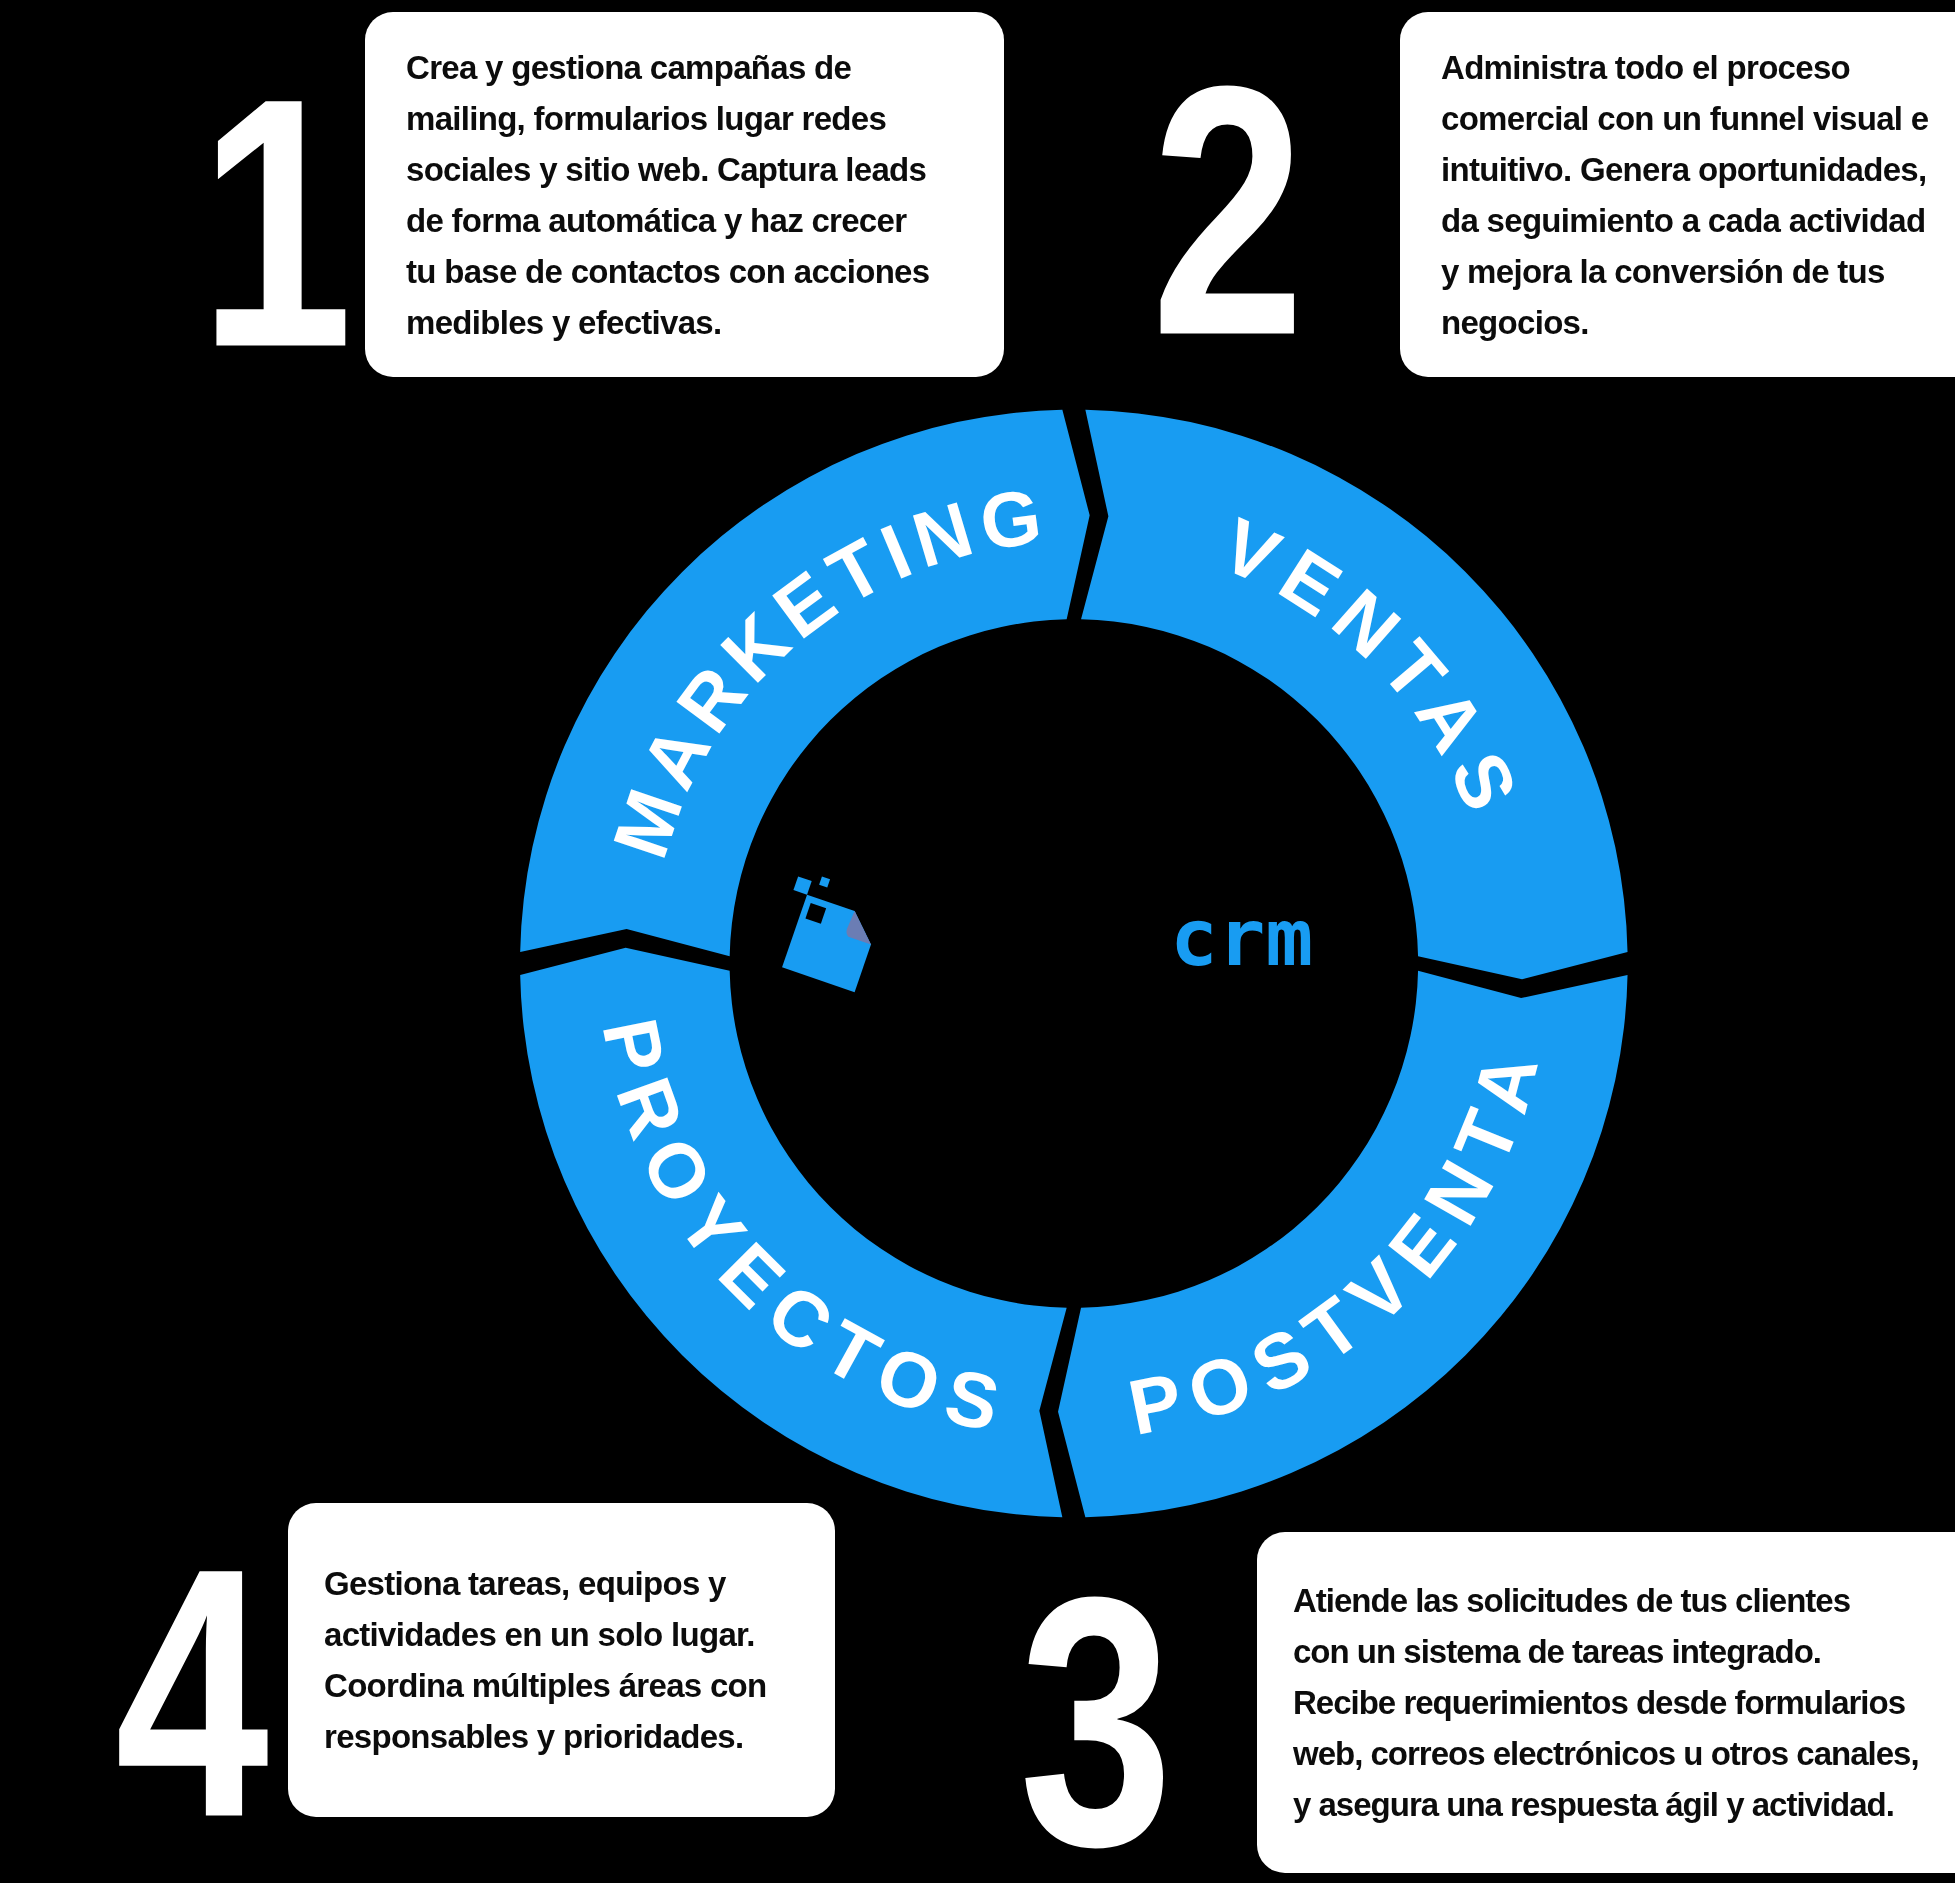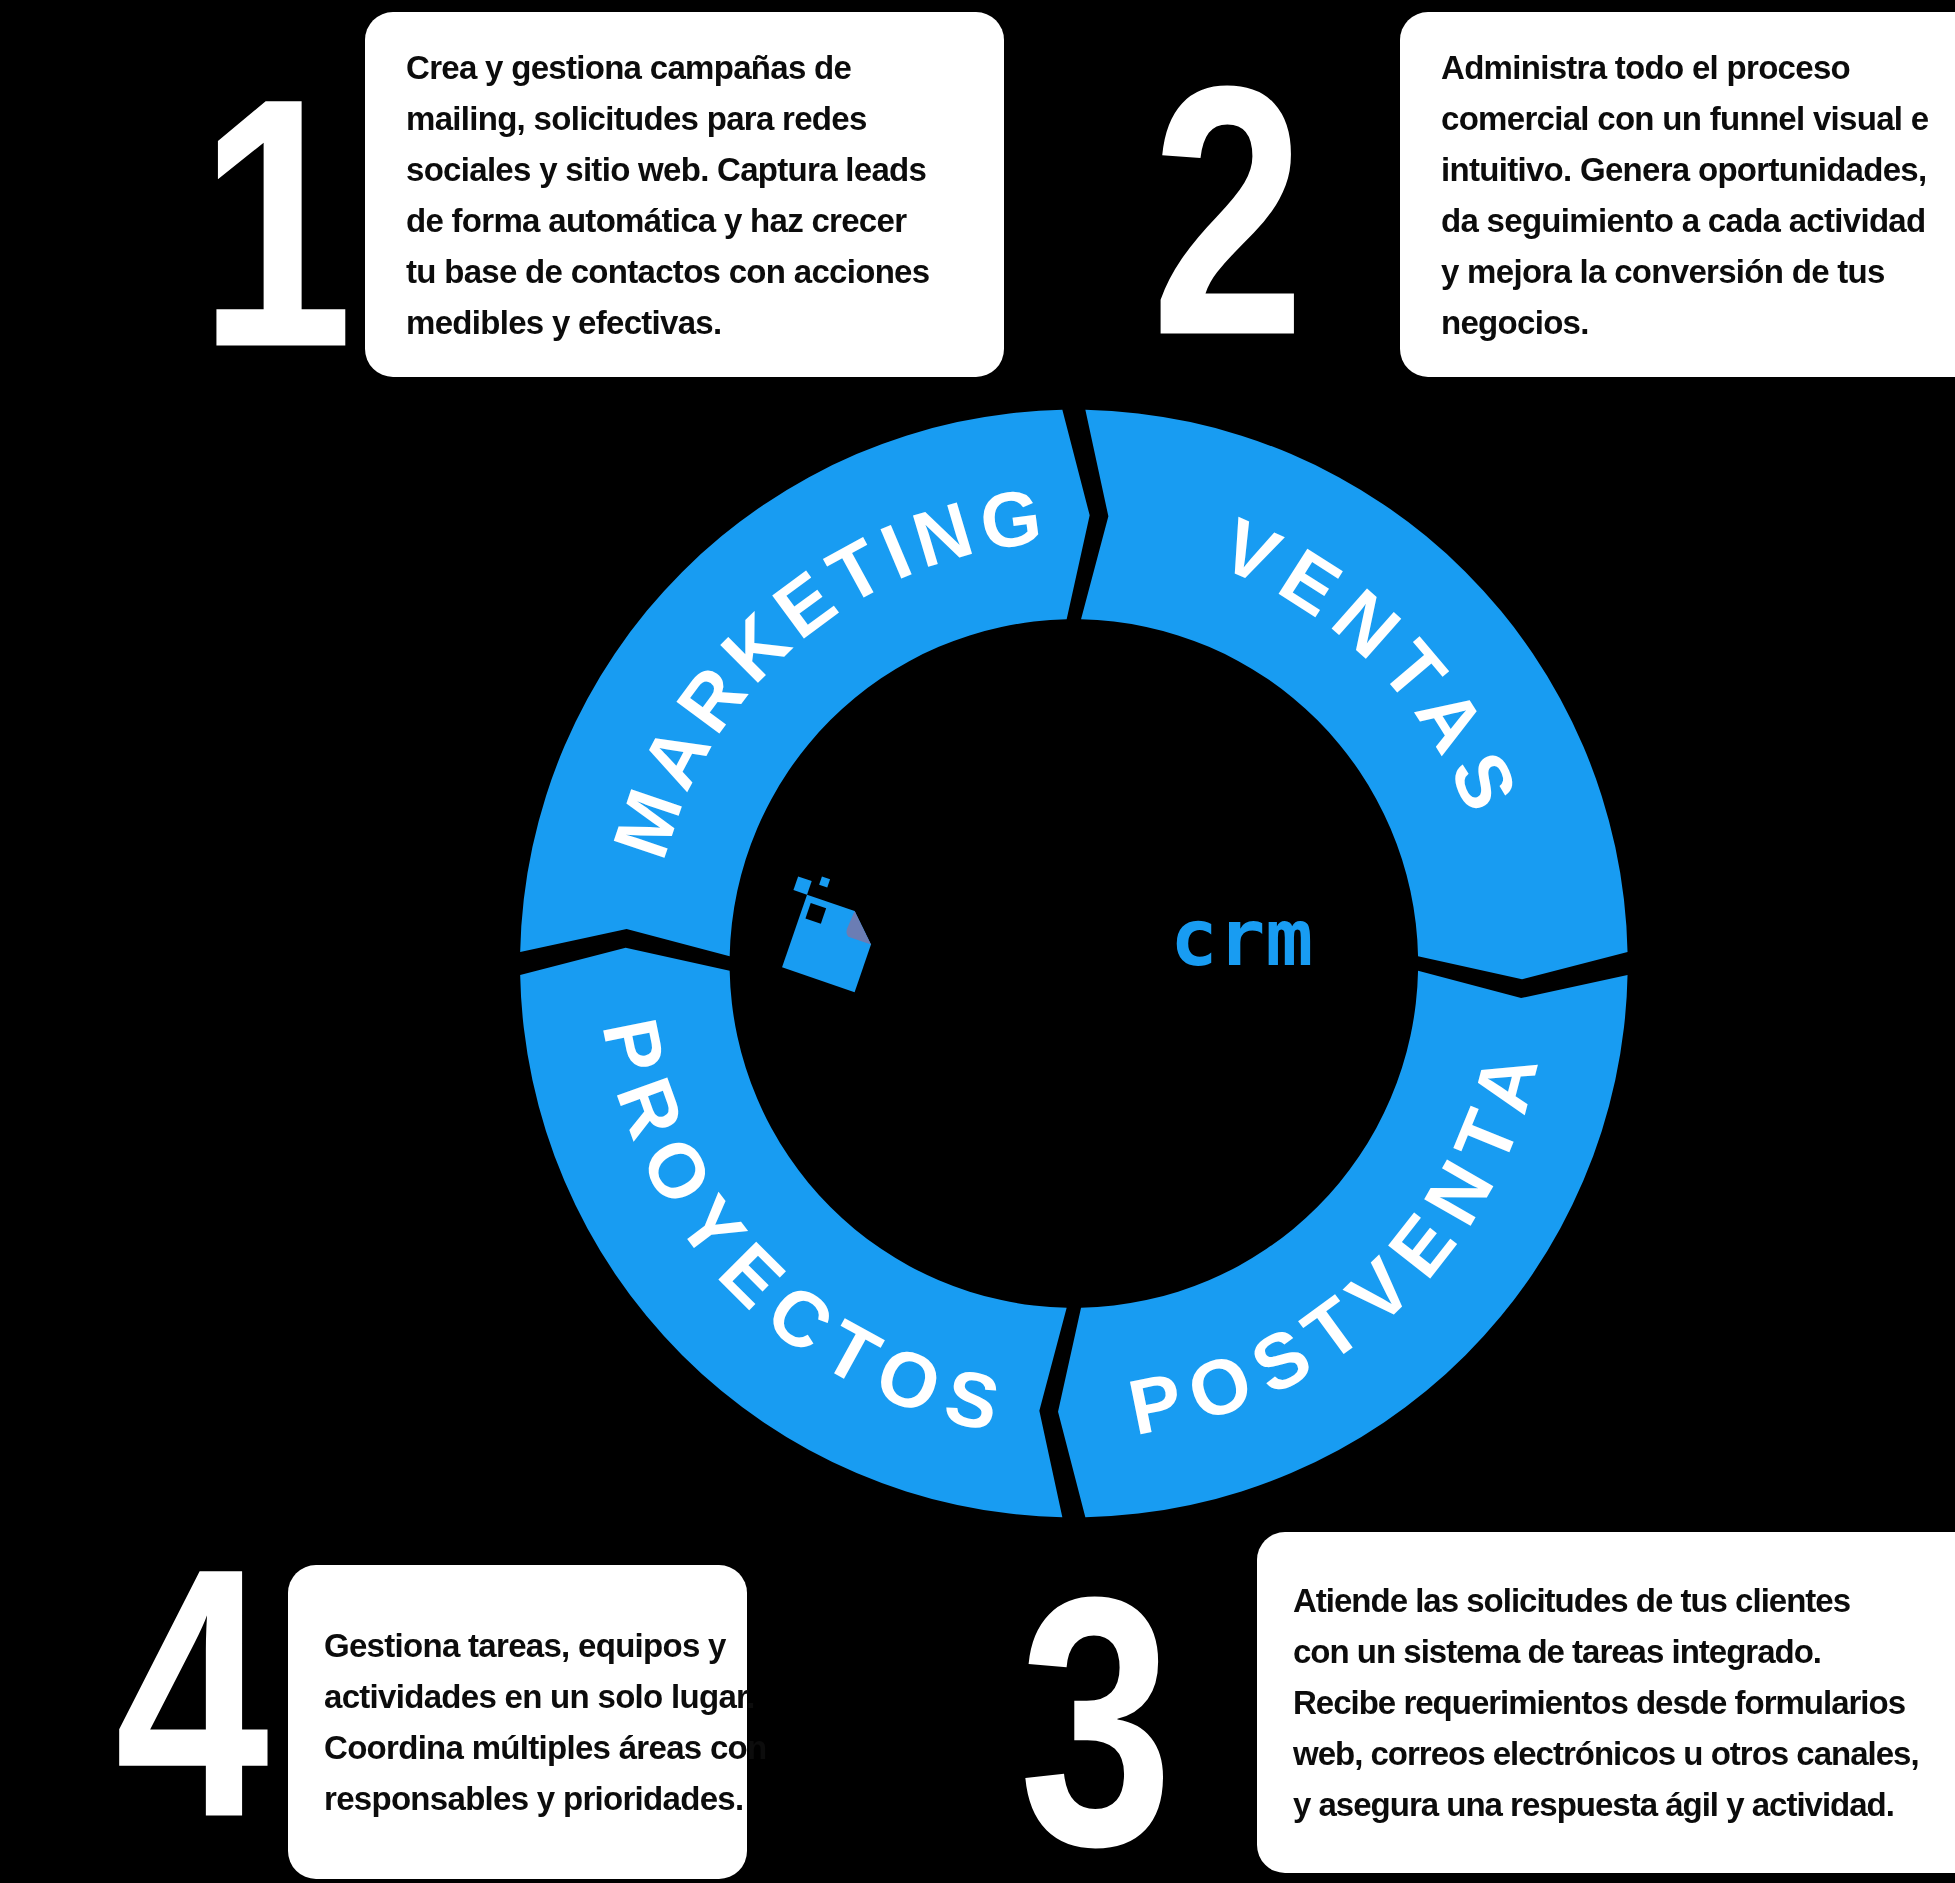--- a/index.html
+++ b/index.html
@@ -25,21 +25,21 @@
     line-height:51px;
     font-weight:700;
     letter-spacing:-0.7px;
     color:#0c0c0c;
     white-space:nowrap;
   }
   #card-1{left:365px;top:12px;width:639px;height:365px;padding:11px 41px;}
   #card-2{left:1400px;top:12px;width:610px;height:365px;padding:0 41px;}
   #card-3{left:1211px;top:1532px;width:739px;height:341px;padding:0 36px;margin-left:46px;}
   #card-3 .ln{letter-spacing:-1px;}
-  #card-4{left:288px;top:1565px;width:459px;height:314px;padding:16px 36px;}
+  #card-4{left:288px;top:1503px;width:547px;height:314px;padding:16px 36px;}
   
   .num{
     position:absolute;
     color:#ffffff;
     font-weight:700;
     font-size:355px;
     line-height:1;
     transform:translate(-50%,-50%) scaleX(0.78);
     transform-origin:center;
   }
@@ -108,21 +108,21 @@
     <text class="crm-text" x="2590" y="2014" text-anchor="middle">crm</text>
   </svg>
 
   <div class="num" id="num-1">1</div>
   <div class="num" id="num-2">2</div>
   <div class="num" id="num-3">3</div>
   <div class="num" id="num-4">4</div>
 
   <div class="card" id="card-1">
     <div class="ln">Crea y gestiona campañas de</div>
-    <div class="ln">mailing, solicitudes para redes</div>
+    <div class="ln">mailing, formularios lugar redes</div>
     <div class="ln">sociales y sitio web. Captura leads</div>
     <div class="ln">de forma automática y haz crecer</div>
     <div class="ln">tu base de contactos con acciones</div>
     <div class="ln">medibles y efectivas.</div>
   </div>
 
   <div class="card" id="card-2">
     <div class="ln">Administra todo el proceso</div>
     <div class="ln">comercial con un funnel visual e</div>
     <div class="ln">intuitivo. Genera oportunidades,</div>

